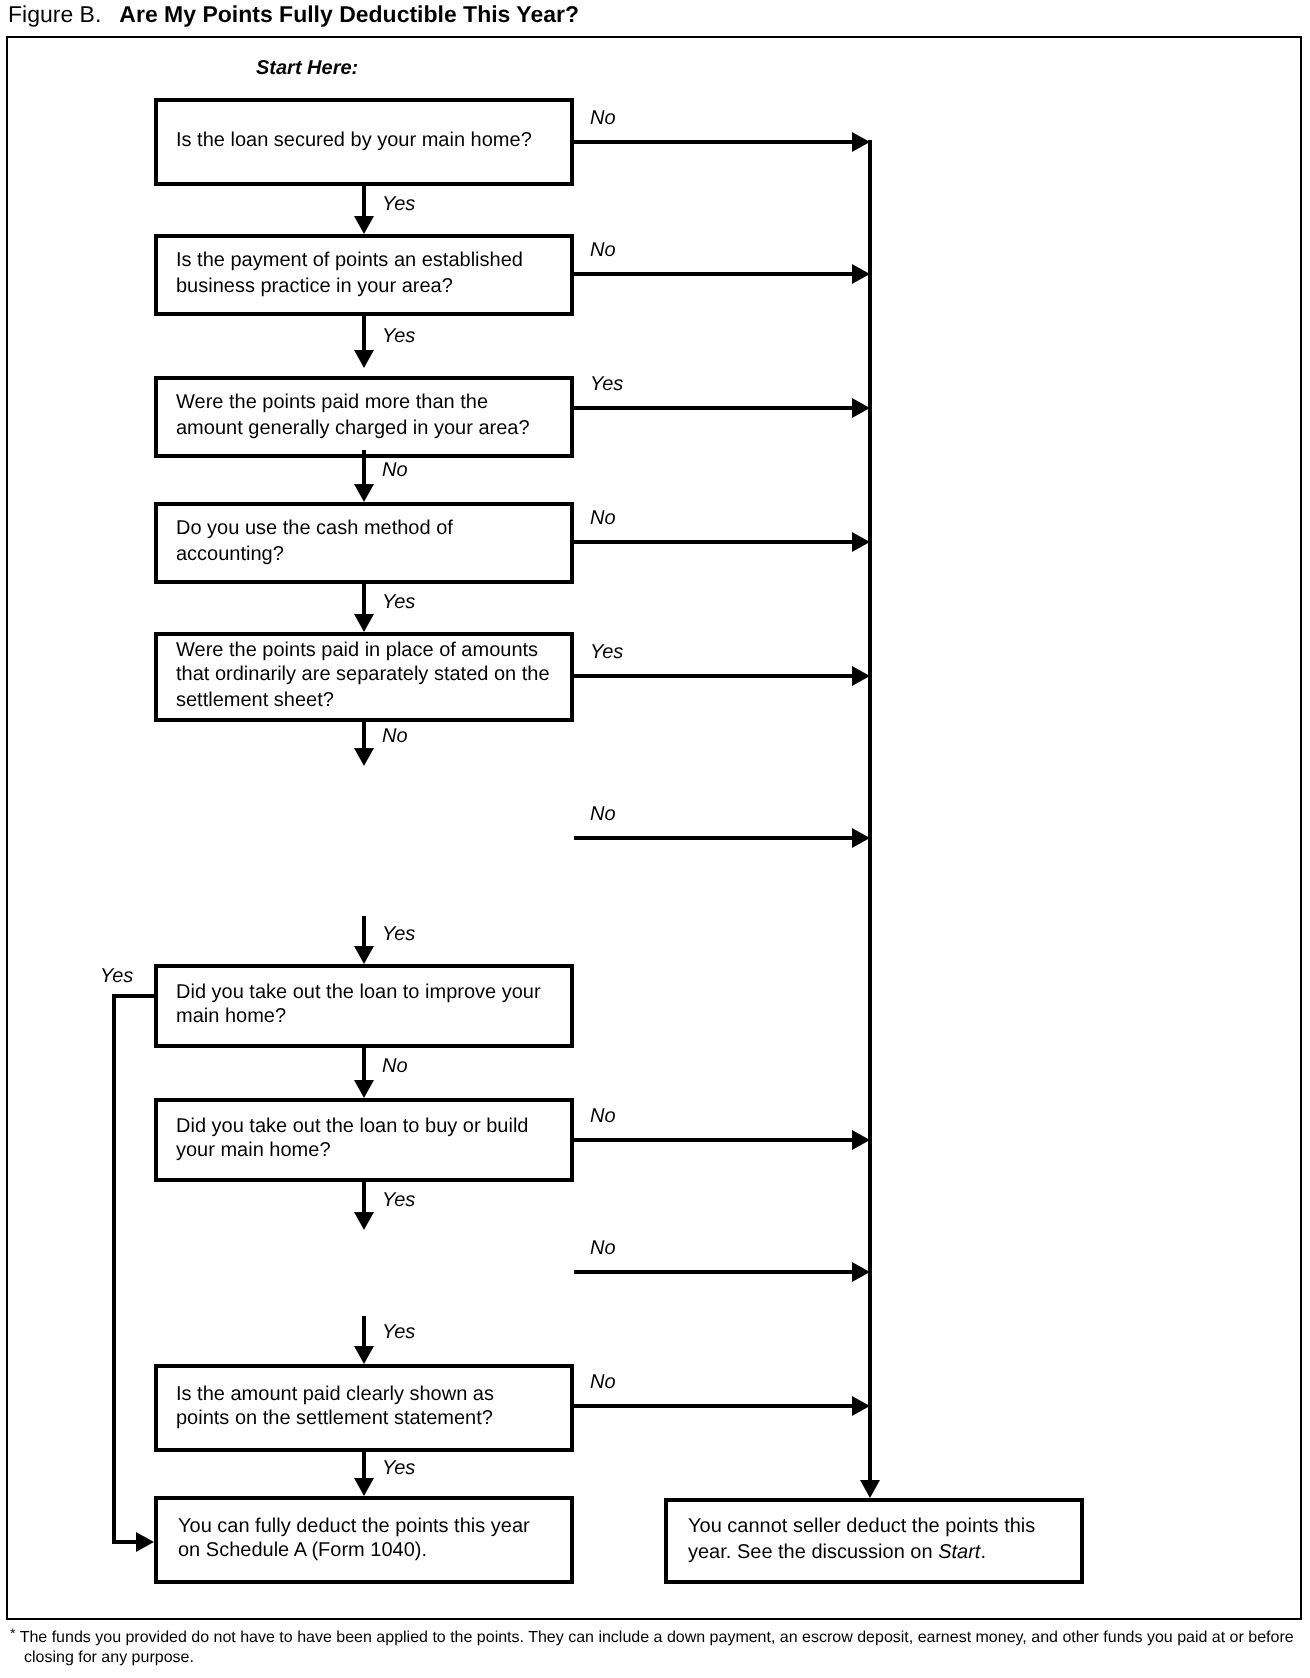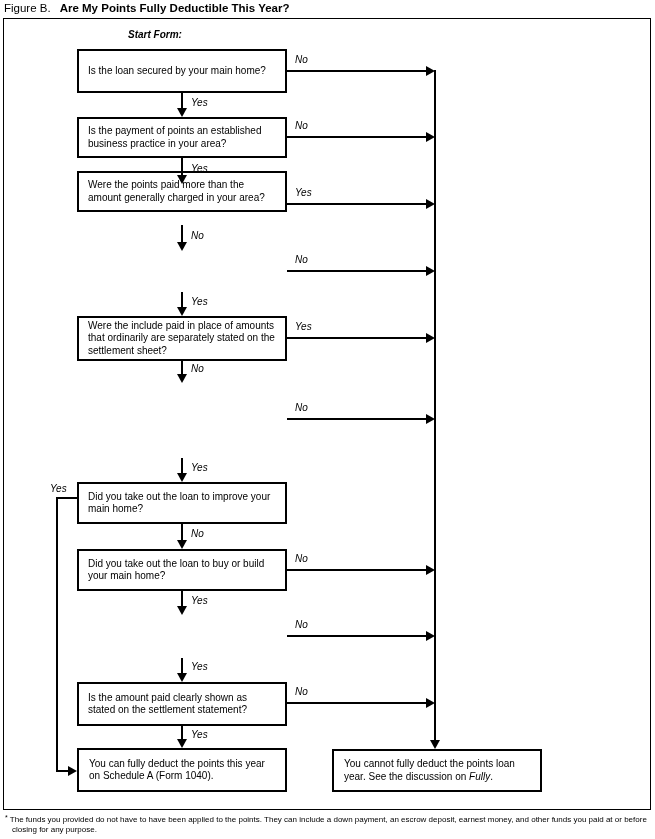--- a/index.html
+++ b/index.html
@@ -29,49 +29,52 @@
 <body>
 
 <div class="stage">
 
   <div class="fig-title">
     <span class="prefix">Figure B.</span><span class="main">Are My Points Fully Deductible This Year?</span>
   </div>
 
   <div class="chart-frame"></div>
 
-  <div class="start-here">Start Form:</div>
+  <div class="start-here">Start Here:</div>
 
   <div class="qbox" style="top:117px;height:41px;">
       <span class="txt">Is the payment of points an established business practice in your area?</span>
     </div>
   <div class="qbox" style="top:49px;height:44px;">
       <span class="txt">Is the loan secured by your main home?</span>
     </div>
-  <div class="qbox" style="top:171px;height:41px;">
+  <div class="qbox" style="top:188px;height:41px;">
       <span class="txt">Were the points paid more than the amount generally charged in your area?</span>
     </div>
+  <div class="qbox" style="top:251px;height:41px;">
+      <span class="txt">Do you use the cash method of accounting?</span>
+    </div>
   <div class="qbox" style="top:316px;height:45px;">
-      <span class="txt">Were the include paid in place of amounts that ordinarily are separately stated on the settlement sheet?</span>
+      <span class="txt">Were the points paid in place of amounts that ordinarily are separately stated on the settlement sheet?</span>
     </div>
   <div class="qbox" style="top:482px;height:42px;">
       <span class="txt">Did you take out the loan to improve your main home?</span>
     </div>
   <div class="qbox" style="top:549px;height:42px;">
       <span class="txt">Did you take out the loan to buy or build your main home?</span>
     </div>
   <div class="qbox" style="top:682px;height:44px;">
-      <span class="txt">Is the amount paid clearly shown as stated on the settlement statement?</span>
+      <span class="txt">Is the amount paid clearly shown as points on the settlement statement?</span>
     </div>
 
   <div class="rbox" style="left:77px;top:748px;width:210px;height:44px;align-items:center;">
       <span class="txt">You can fully deduct the points this year on Schedule A (Form 1040).</span>
     </div>
   <div class="rbox" style="left:332px;top:749px;width:210px;height:43px;">
-    <span class="txt"><span>You cannot fully deduct the points loan year. See the discussion on </span><i>Fully</i><span>.</span></span>
+    <span class="txt"><span>You cannot seller deduct the points this year. See the discussion on </span><i>Start</i><span>.</span></span>
   </div>
 
   <div class="vline" style="left:181px;top:93px;height:16px;"></div>
     <div class="head-down" style="left:177px;top:108px;"></div>
     <div class="blbl" style="left:191px;top:97px;">Yes</div>
   <div class="vline" style="left:181px;top:158px;height:18px;"></div>
     <div class="head-down" style="left:177px;top:175px;"></div>
     <div class="blbl" style="left:191px;top:163px;">Yes</div>
   <div class="vline" style="left:181px;top:225px;height:18px;"></div>
     <div class="head-down" style="left:177px;top:242px;"></div>

